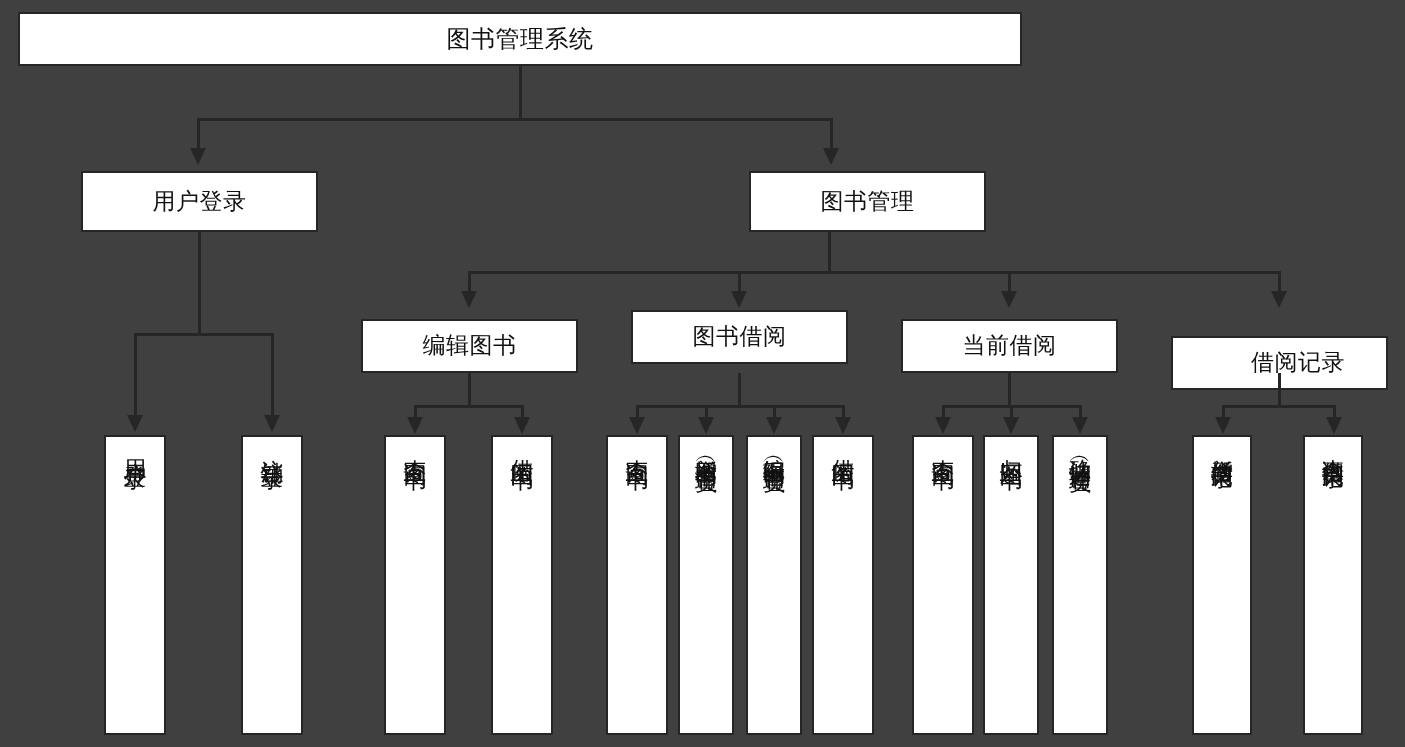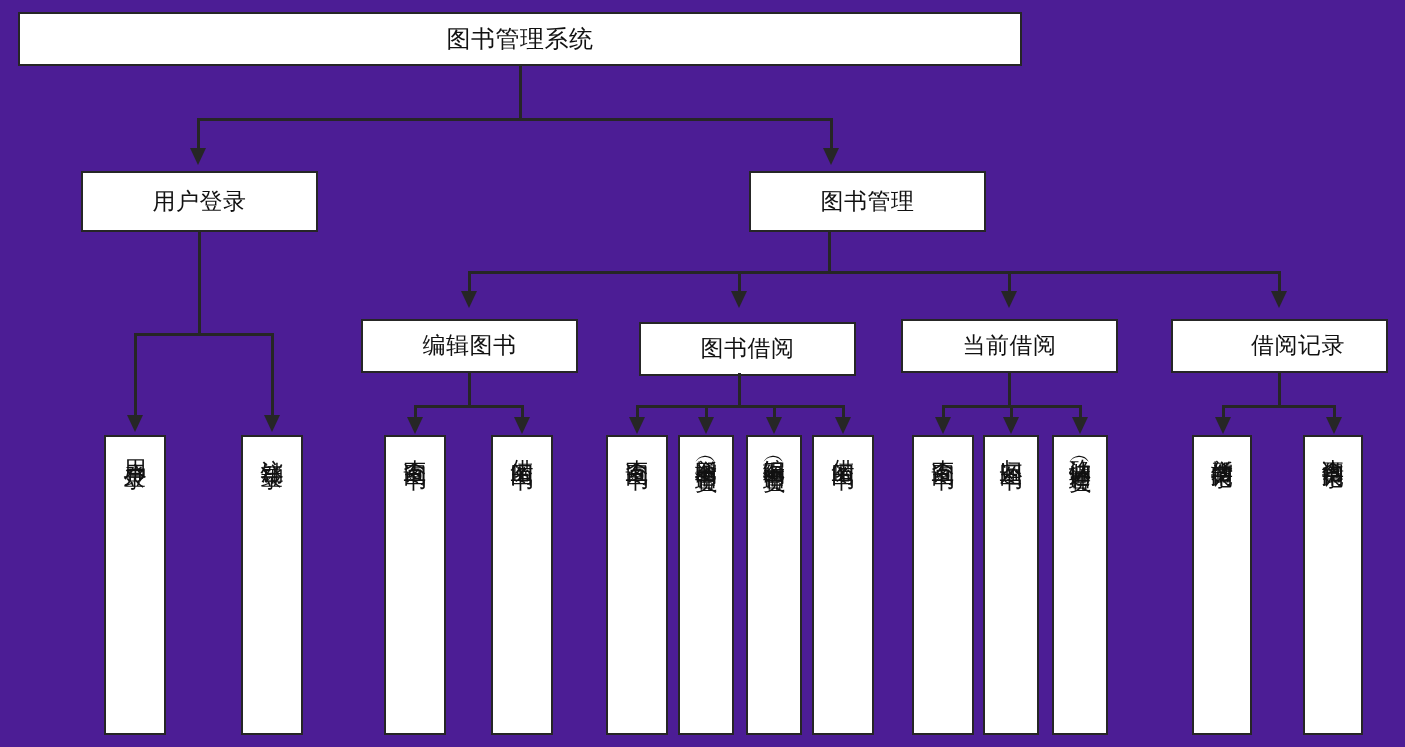--- a/index.html
+++ b/index.html
@@ -8,21 +8,21 @@
     background: #ffffff;
   }
   body {
     font-family: "DejaVu Sans", "Liberation Sans", sans-serif;
     color: #1a1a1a;
   }
   #canvas {
     position: relative;
     width: 1405px;
     height: 747px;
-    background: #4c1d95;
+    background: #404040;
     overflow: hidden;
   }
   .node {
     position: absolute;
     box-sizing: border-box;
     border: 2.5px solid #262626;
     background: #ffffff;
     display: flex;
     align-items: center;
     justify-content: center;
@@ -123,27 +123,27 @@
   <div class="ln v" style="left:738px; top:271px; width:2.5px; height:22px;"></div>
   <div class="arrow" style="left:731px; top:291px;"></div>
   <div class="ln v" style="left:1008px; top:271px; width:2.5px; height:22px;"></div>
   <div class="arrow" style="left:1001px; top:291px;"></div>
   <div class="ln v" style="left:1278px; top:271px; width:2.5px; height:22px;"></div>
   <div class="arrow" style="left:1271px; top:291px;"></div>
 
   <div class="node h" style="left:361px; top:319px; width:217px; height:54px;">
     <span class="node-label">编辑图书</span>
   </div>
-  <div class="node h" style="left:631px; top:322px; width:217px; height:54px;margin-left:8px;">
+  <div class="node h" style="left:631px; top:310px; width:217px; height:54px;">
     <span class="node-label">图书借阅</span>
   </div>
   <div class="node h" style="left:901px; top:319px; width:217px; height:54px;">
     <span class="node-label">当前借阅</span>
   </div>
-  <div class="node h" style="left:1171px; top:319px; width:217px; height:54px;padding-left:37px;">
+  <div class="node h" style="left:1171px; top:336px; width:217px; height:54px;padding-left:37px;">
     <span class="node-label">借阅记录</span>
   </div>
 
   <div class="ln v" style="left:468px; top:373px; width:2.5px; height:34px;"></div>
   <div class="ln h" style="left:414px; top:405px; width:110px; height:2.5px;"></div>
   <div class="ln v" style="left:414px; top:405px; width:2.5px; height:14px;"></div>
   <div class="arrow" style="left:407px; top:417px;"></div>
   <div class="ln v" style="left:521px; top:405px; width:2.5px; height:14px;"></div>
   <div class="arrow" style="left:514px; top:417px;"></div>
 

